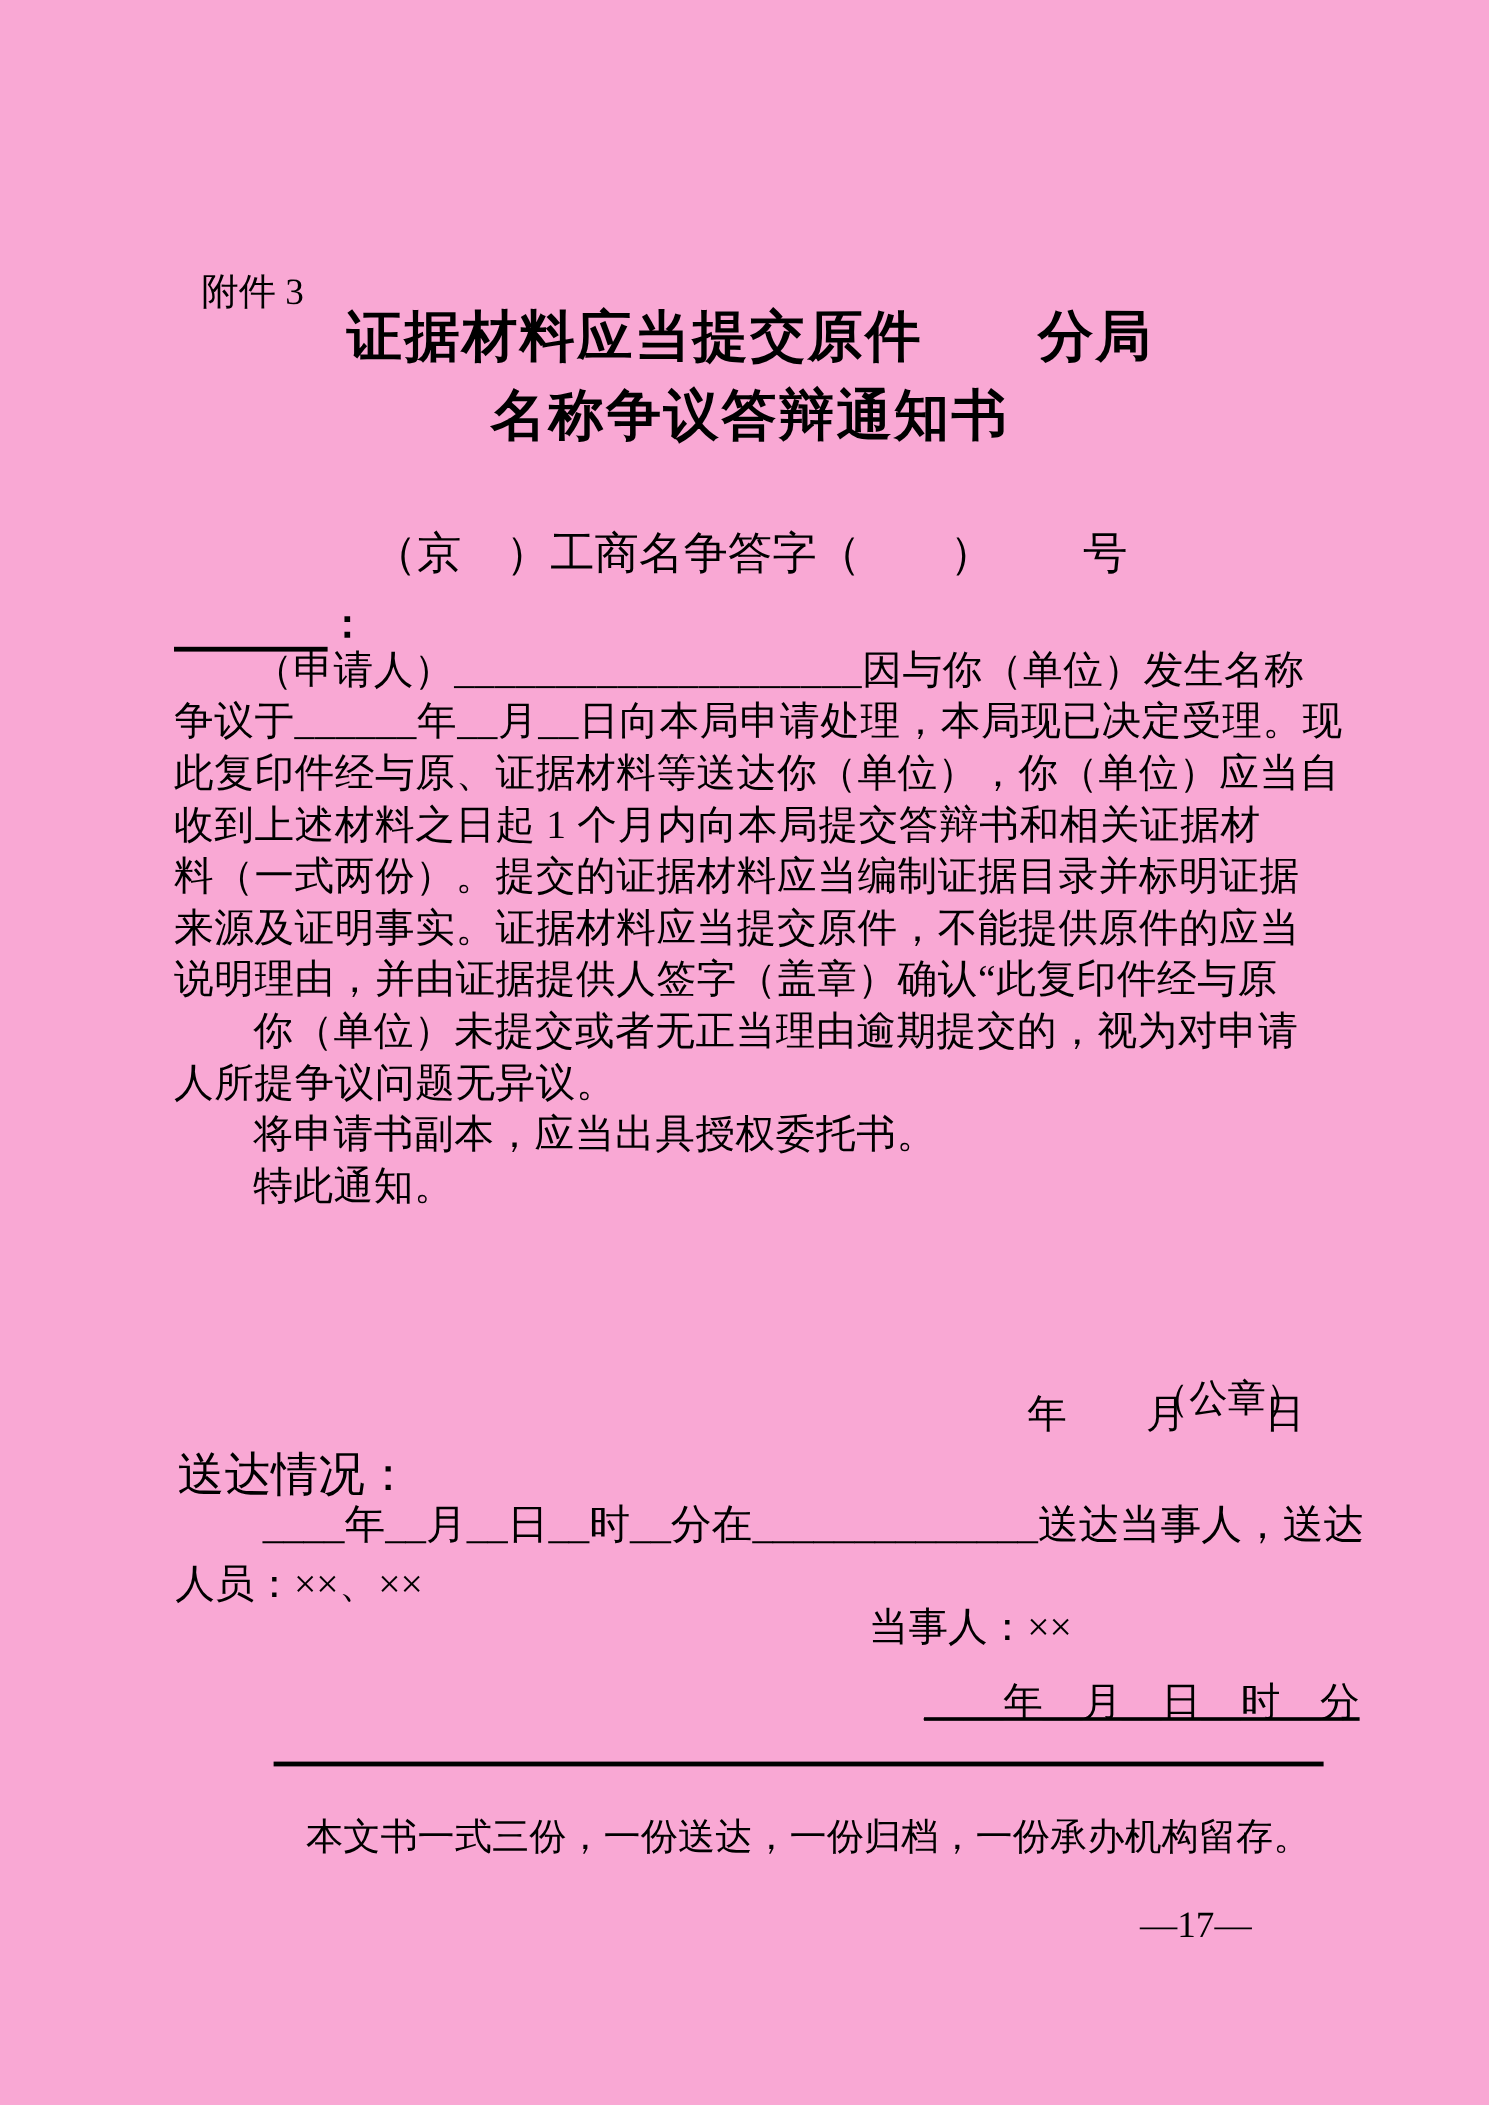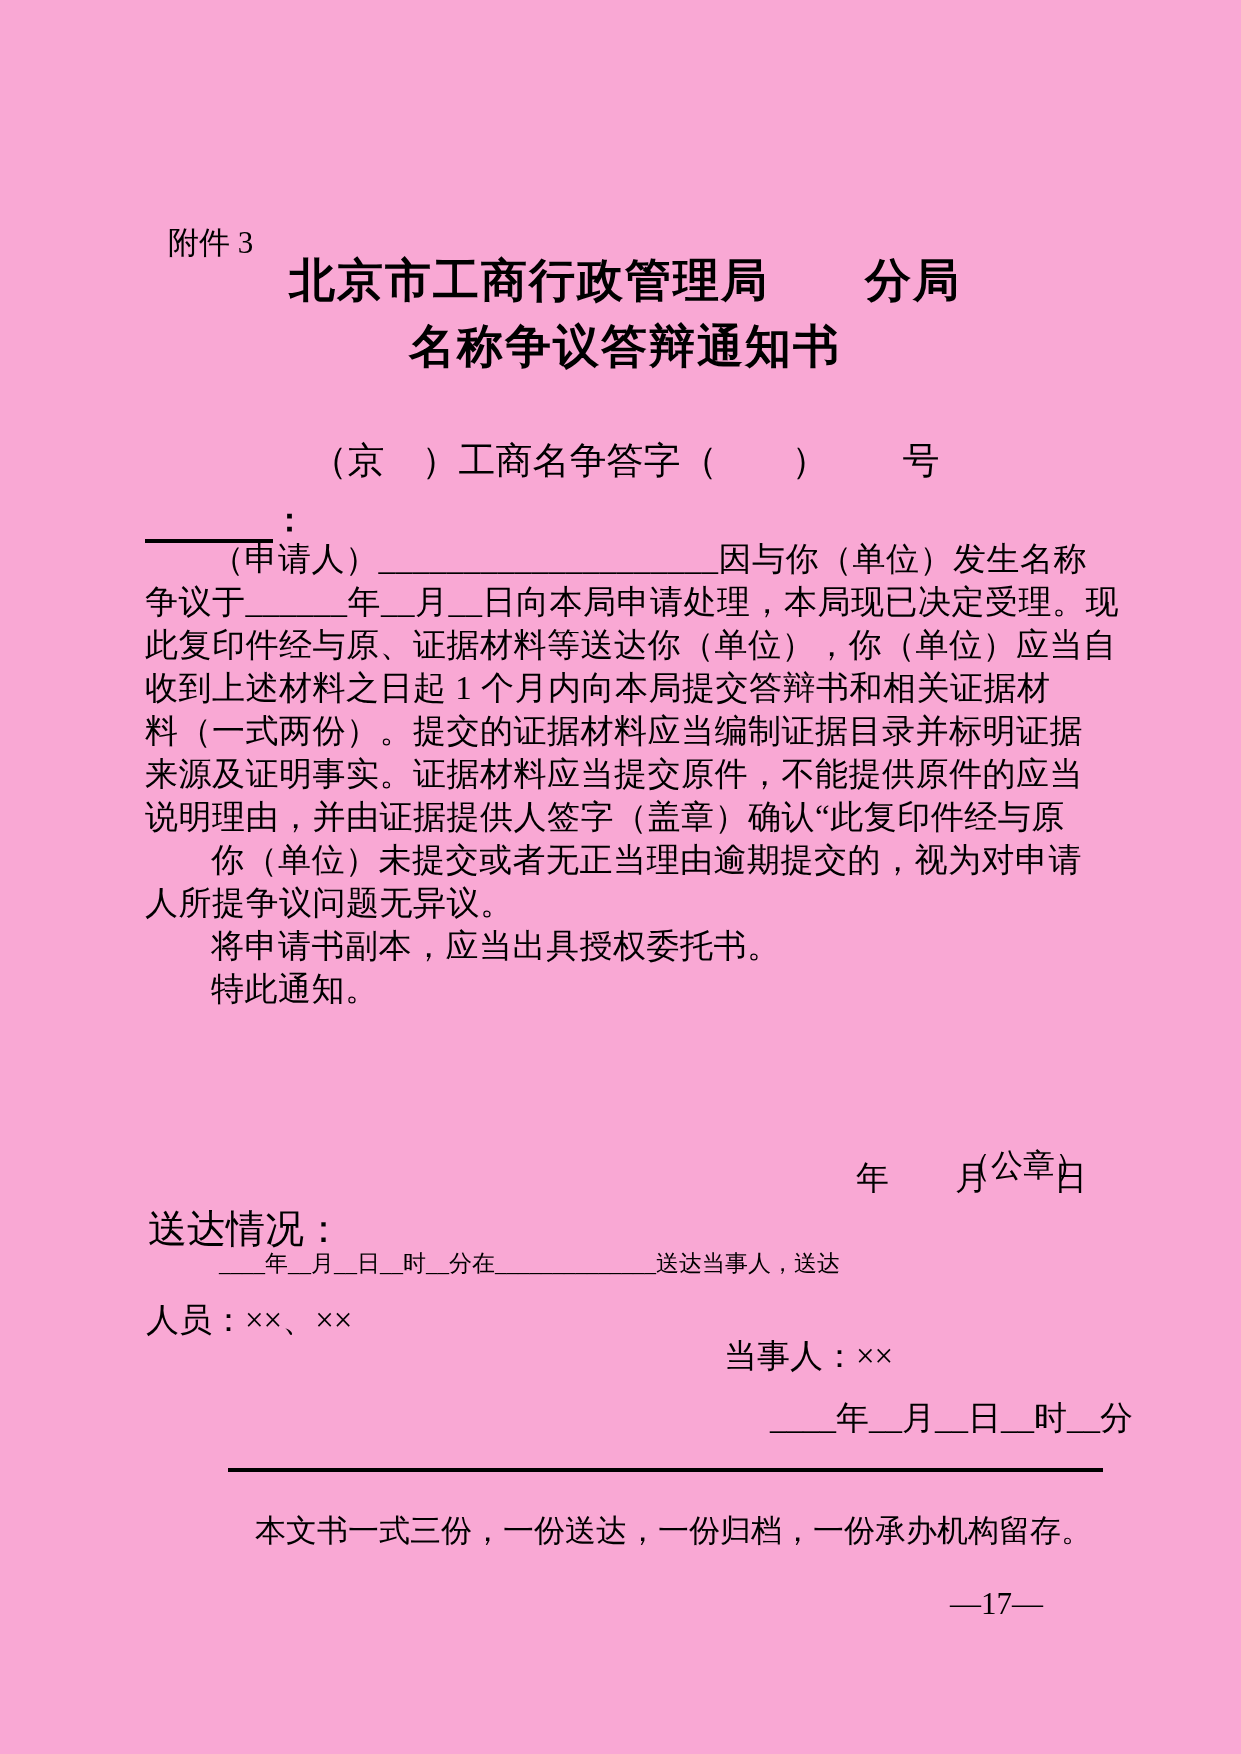--- a/index.html
+++ b/index.html
@@ -23,36 +23,36 @@
   .salutation{left:145px;top:498px;height:42px;font-size:33px;font-weight:bold;}
   .salutation .blank-line{
     display:inline-block;width:128px;height:30px;
     border-bottom:4px solid #000;vertical-align:bottom;}
   .body-block{left:145px;top:538px;width:960px;font-size:33px;line-height:43px;}
   .body-line{white-space:nowrap;letter-spacing:0.5px;}
   .body-line.indent{padding-left:66px;}
   .seal{left:145px;width:942px;top:1144px;text-align:right;padding-right:14px;font-size:32px;white-space:nowrap;}
   .sign-date{left:145px;width:942px;top:1156px;text-align:right;padding-right:16px;font-size:33px;white-space:nowrap;}
   .delivery-heading{left:132px;top:1202px;font-size:39px;margin-left:16px;}
-  .delivery-line1{left:145px;top:1248px;padding-left:74px;font-size:23px;white-space:nowrap;}
+  .delivery-line1{left:145px;top:1248px;padding-left:74px;font-size:34px;white-space:nowrap;}
   .delivery-line2{left:146px;top:1298px;font-size:33px;white-space:nowrap;}
   .party-line{left:724px;top:1334px;font-size:33px;white-space:nowrap;}
-  .party-date{left:770px;top:1396px;font-size:33px;white-space:nowrap;}
+  .party-date{left:770px;top:1396px;font-size:33px;white-space:nowrap;text-decoration:underline;}
   .divider{left:228px;top:1468px;width:875px;height:4px;background:#000;}
   .footer-note{left:255px;top:1510px;font-size:31px;white-space:nowrap;}
   .page-number{left:950px;top:1586px;font-size:31px;white-space:nowrap;}
 </style>
 </head>
 <body>
 
 <div class="page">
 
   <div class="abs attachment">附件 3</div>
 
-  <div class="abs title-block title1">北京市工商行政管理局　　分局</div>
+  <div class="abs title-block title1">证据材料应当提交原件　　分局</div>
 
   <div class="abs title-block title2">名称争议答辩通知书</div>
 
   <div class="abs doc-number">（京　）工商名争答字（　　）　　号</div>
 
   <div class="abs salutation">
     <span class="blank-line"></span><span>：</span>
   </div>
 
   <div class="abs body-block">

